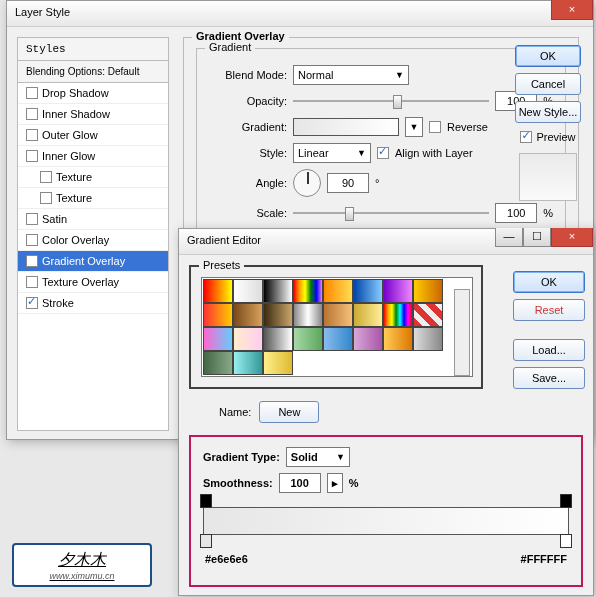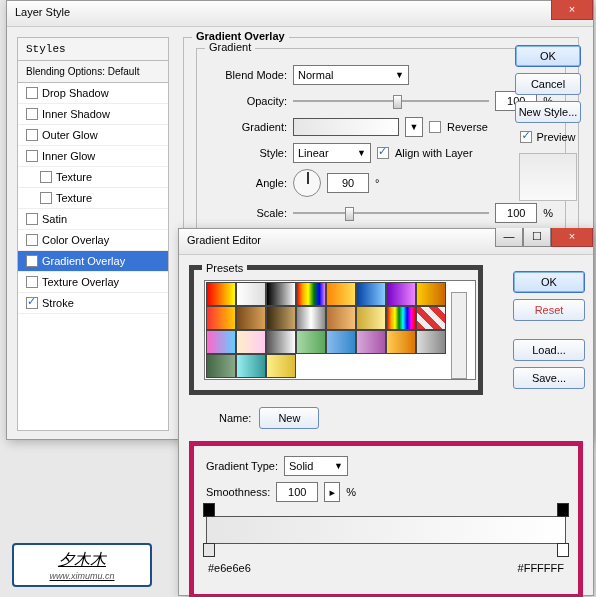--- a/index.html
+++ b/index.html
@@ -35,28 +35,28 @@
 .numbox{width:42px;height:20px;border:1px solid #777;background:#fff;text-align:center;line-height:18px;}
 .grad-bar{width:106px;height:18px;border:1px solid #555;background:linear-gradient(90deg,#e6e6e6,#ffffff);}
 .dial{width:28px;height:28px;border:1px solid #888;border-radius:50%;background:#f8f8f8;position:relative;}
 .dial::after{content:"";position:absolute;left:13px;top:2px;width:2px;height:12px;background:#333;}
 .right-btns{width:86px;padding:12px 10px;display:flex;flex-direction:column;gap:6px;position:absolute;right:2px;top:6px;}
 .btn{height:22px;border:1px solid #6b8bbd;background:linear-gradient(#fdfdfd,#e4ecf7);border-radius:3px;text-align:center;line-height:20px;}
 .btn.ok{border:1px solid #3b74c8;background:linear-gradient(#eaf3ff,#cfe3fb);box-shadow:0 0 0 1px #7fb3f2 inset;}
 .prev-swatch{width:58px;height:48px;border:1px solid #bbb;background:linear-gradient(#eaeaea,#fafafa);margin:4px auto;}
 #gradient-editor{left:178px;top:228px;width:416px;height:368px;}
 #ge-body{padding:10px;position:relative;}
-.presets-box{border:5px solid #404040;padding:10px;position:relative;width:294px;text-decoration:underline;}
+.presets-box{border:2px solid #404040;padding:10px;position:relative;width:294px;text-decoration:underline;}
 .presets-grid{width:272px;border:1px solid #777;background:#fff;padding:1px;display:flex;flex-wrap:wrap;}
 .sw{width:30px;height:24px;border:1px solid #444;margin:0;}
 .scroll{position:absolute;right:11px;top:22px;bottom:11px;width:16px;border:1px solid #999;background:#eee;}
 .ge-right{position:absolute;right:8px;top:16px;width:72px;display:flex;flex-direction:column;gap:6px;}
 .name-row{display:flex;align-items:center;gap:8px;margin-top:12px;margin-left:30px;}
 .name-input{flex:1;height:22px;border:1px solid #777;background:#fff;padding:0 6px;line-height:20px;}
-.gradset{border:5px solid #be185d;margin-top:12px;padding:10px 12px 20px;position:relative;}
+.gradset{border:2px solid #be185d;margin-top:12px;padding:10px 12px 20px;position:relative;font-weight:bold;}
 .grad-strip{height:28px;border:1px solid #555;background:linear-gradient(90deg,#e6e6e6,#ffffff);margin-top:14px;position:relative;}
 .stop{position:absolute;width:12px;height:14px;border:1px solid #333;background:#000;}
 .stop.op{top:-14px;background:#000;}
 .stop.left{left:-4px;}
 .stop.right{right:-4px;}
 .stop.clr{bottom:-14px;}
 .stop.clr.left{background:#e6e6e6;}
 .stop.clr.right{background:#fff;}
 .hexrow{display:flex;justify-content:space-between;margin-top:18px;padding:0 2px;}
 .logo{position:absolute;left:12px;bottom:10px;width:140px;height:44px;border:2px solid #1d4f86;border-radius:4px;background:#fff;display:flex;align-items:center;justify-content:center;font-style:italic;text-decoration:underline;}

